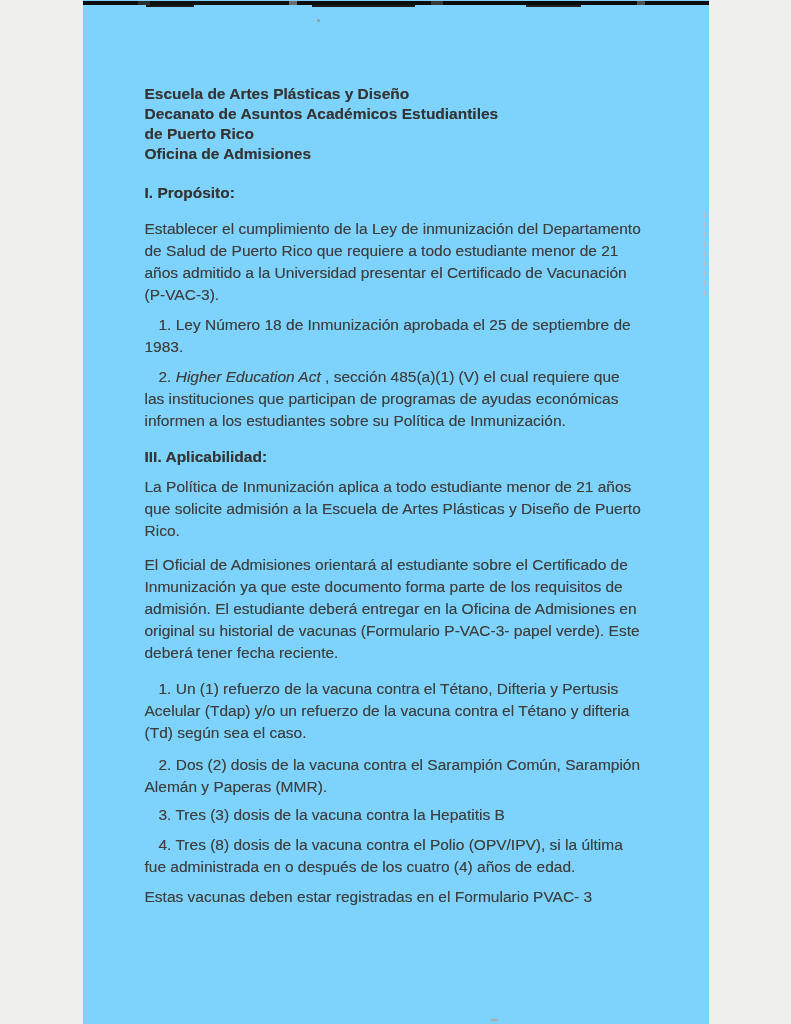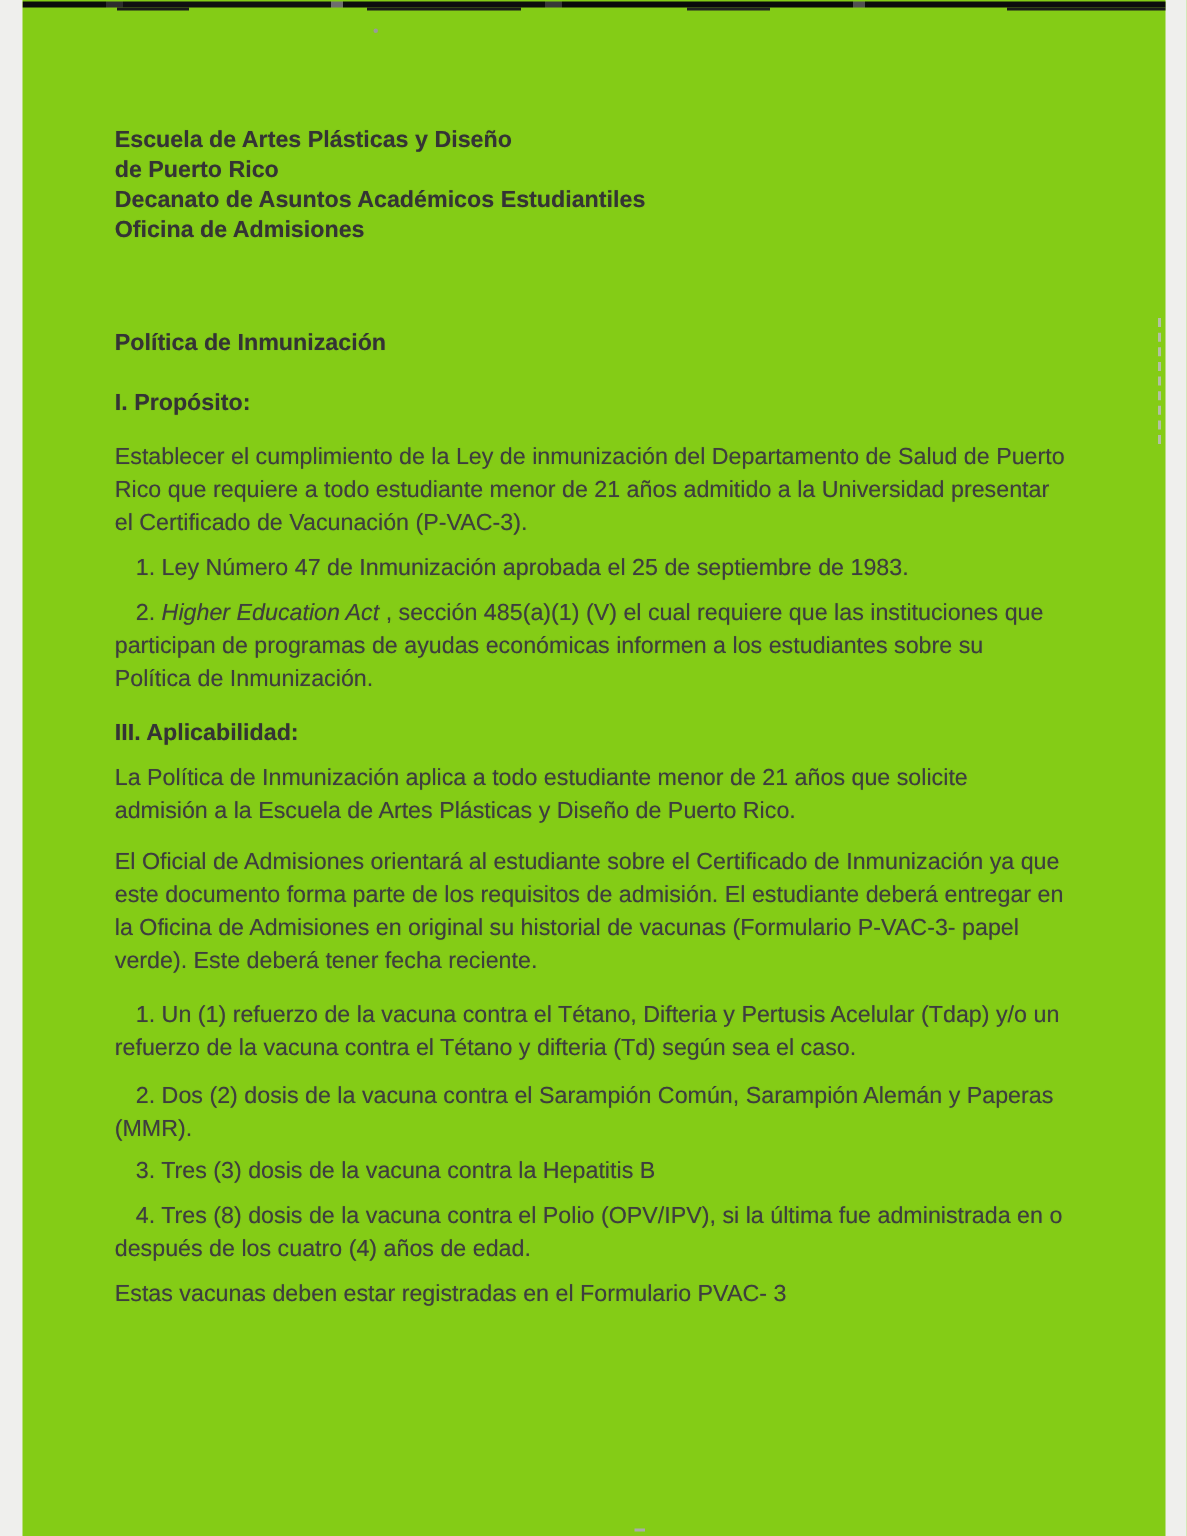--- a/index.html
+++ b/index.html
@@ -1,21 +1,21 @@
 <!DOCTYPE html>
 <html><head>
 <meta charset="utf-8">
 <style>
   html, body { margin: 0; padding: 0; background: #efefed; }
   .page {
     position: relative;
-    width: 762px;
+    width: 626px;
     height: 1024px;
     margin: 0 auto;
-    background: #84cc16;
+    background: #7dd3fc;
     font-family: "Liberation Sans", sans-serif;
     color: #3e3e3e;
     font-size: 15.5px;
     line-height: 22px;
     overflow: hidden;
     text-shadow: 0 0 0.5px rgba(70,70,70,0.55);
   }
   .content { padding: 84px 66px 0 62px; }
   p { margin: 0; }
   .bold { font-weight: bold; color: #343434; }
@@ -59,31 +59,30 @@
   <div class="scan-top"></div>
   <div class="scan-top2"></div>
   <div class="scan-dot"></div>
   <div class="scan-right-dashes"></div>
   <div class="scan-bottom-mark"></div>
 
   <div class="content">
 
     <div class="letterhead bold">
       <div>Escuela de Artes Plásticas y Diseño</div>
+      <div>Decanato de Asuntos Académicos Estudiantiles</div>
       <div>de Puerto Rico</div>
-      <div>Decanato de Asuntos Académicos Estudiantiles</div>
       <div>Oficina de Admisiones</div>
     </div>
 
-    <div class="bold" style="margin-top:54px">Política de Inmunización</div>
 
     <div class="bold" style="margin-top:18px">I. Propósito:</div>
     <p style="margin-top:14px">Establecer el cumplimiento de la Ley de inmunización del Departamento de Salud de Puerto Rico  que requiere a todo estudiante  menor de 21 años admitido a la Universidad presentar el Certificado de Vacunación (P-VAC-3).</p>
 
-    <p class="indent" style="margin-top:8px">1.  Ley Número 47 de Inmunización aprobada el 25 de septiembre de 1983.</p>
+    <p class="indent" style="margin-top:8px">1.  Ley Número 18 de Inmunización aprobada el 25 de septiembre de 1983.</p>
     <p class="indent" style="margin-top:8px"><span>2.  </span><em>Higher Education  Act</em><span> , sección 485(a)(1) (V) el cual requiere que las instituciones que participan de programas de ayudas económicas informen a los estudiantes sobre su Política de Inmunización.</span></p>
 
     <div class="bold" style="margin-top:14px">III. Aplicabilidad:</div>
     <p style="margin-top:8px">La Política de Inmunización aplica a todo estudiante menor de 21 años que solicite admisión a la Escuela de Artes Plásticas y Diseño de Puerto Rico.</p>
 
     <p style="margin-top:12px">El Oficial de Admisiones orientará al estudiante sobre el Certificado de Inmunización ya que este documento forma parte de los requisitos de admisión. El estudiante deberá entregar en la Oficina de Admisiones en original su historial de vacunas (Formulario P-VAC-3- papel verde). Este deberá tener fecha reciente.</p>
 
     <p class="indent" style="margin-top:14px">1.  Un (1) refuerzo de la vacuna contra el Tétano, Difteria y Pertusis Acelular (Tdap) y/o un refuerzo de la vacuna contra el Tétano y difteria (Td) según sea el caso.</p>
     <p class="indent" style="margin-top:10px">2.  Dos (2) dosis de la vacuna contra el Sarampión Común, Sarampión Alemán y Paperas (MMR).</p>
     <p class="indent" style="margin-top:6px">3.  Tres (3) dosis de la vacuna contra la Hepatitis B</p>

